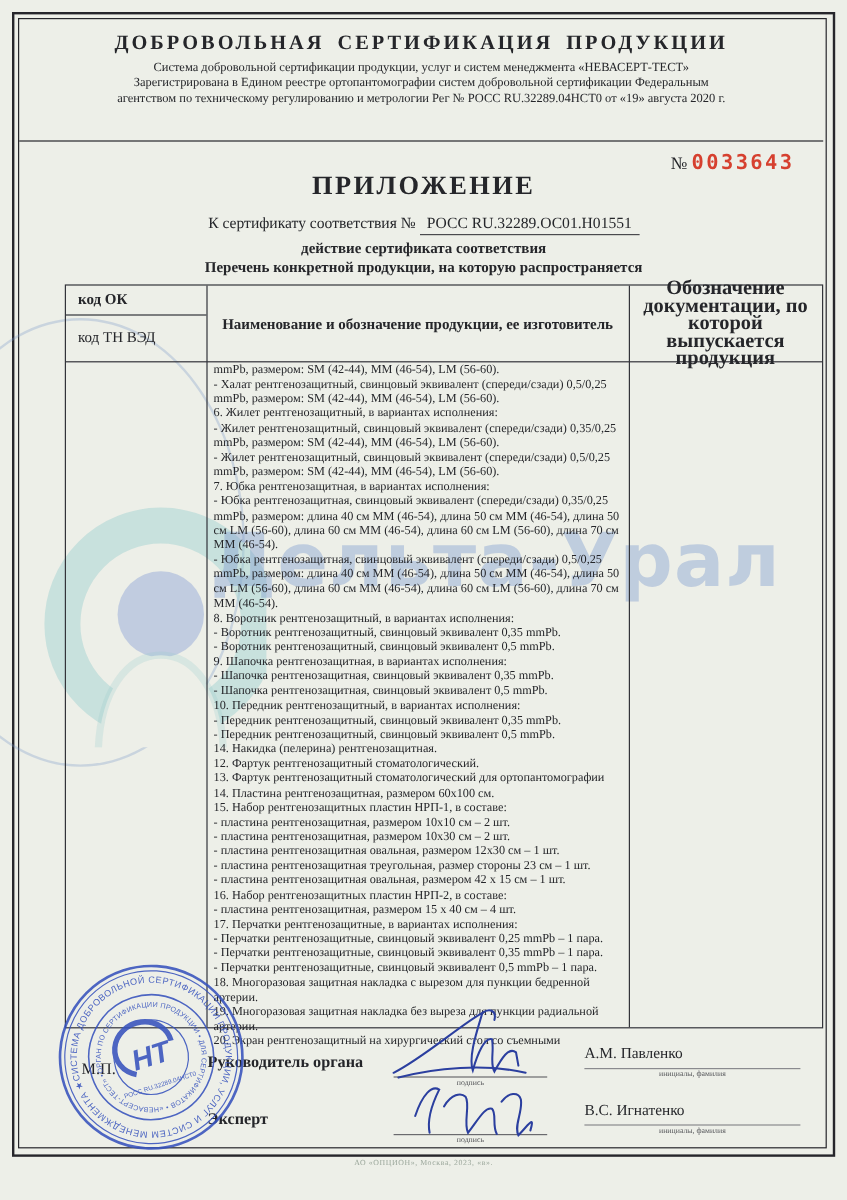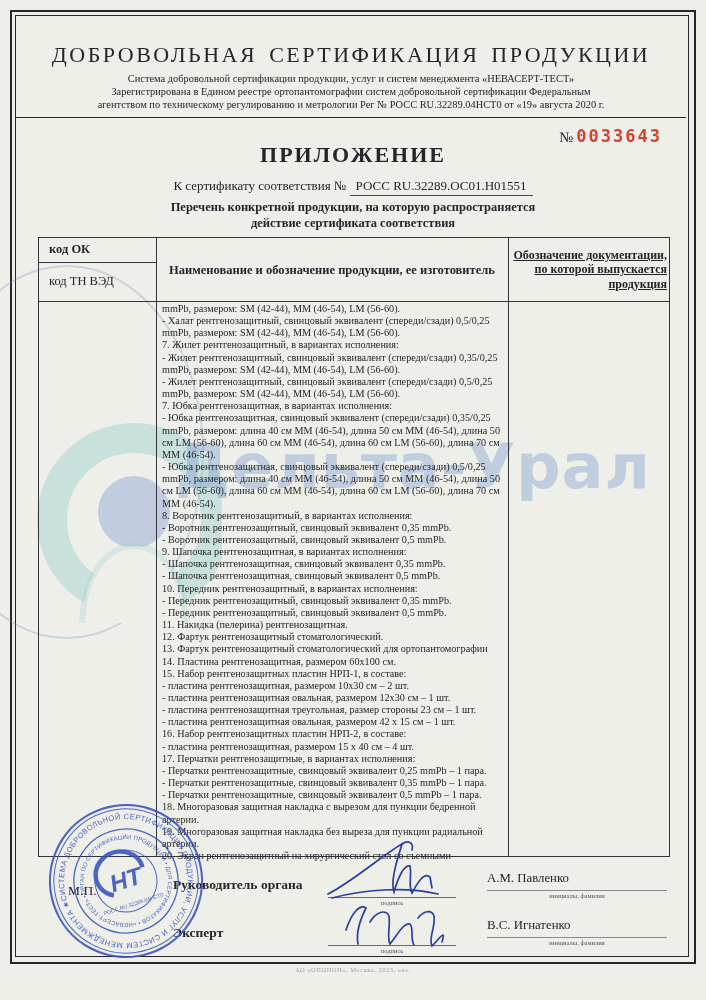--- a/index.html
+++ b/index.html
@@ -9,39 +9,39 @@
   .frame-outer{position:absolute;left:10px;top:10px;width:682px;height:950px;border:2.5px solid #26262b;}
   .frame-inner{position:absolute;left:15px;top:15px;width:672px;height:940px;border:1px solid #26262b;}
 
   
   .wm-ellipse{position:absolute;left:-70px;top:265px;width:270px;height:370px;border:2px solid rgba(120,150,200,.30);border-radius:50%;z-index:1;}
   .wm-logo{position:absolute;left:22px;top:408px;z-index:1;}
   .wm-text{position:absolute;left:175px;top:430px;width:540px;z-index:1;font-family:"DejaVu Sans",sans-serif;font-weight:bold;font-size:62px;letter-spacing:1px;color:rgba(128,158,208,.42);white-space:nowrap;}
 
   
   .header{position:absolute;left:16px;top:16px;width:670px;height:101px;border-bottom:1.5px solid #26262b;text-align:center;z-index:2;}
-  .header .title{margin-top:26px;font-size:22px;font-weight:normal;letter-spacing:2.5px;word-spacing:4px;}
+  .header .title{margin-top:10px;font-size:17px;font-weight:bold;letter-spacing:2.5px;word-spacing:4px;}
   .header .sub{font-size:10.4px;line-height:13px;margin-top:4px;}
 
   .doc-no{position:absolute;right:44px;top:126px;z-index:3;font-size:14.5px;}
   .doc-no .num{font-family:"DejaVu Sans Mono",monospace;font-weight:bold;font-size:17px;color:#d6402f;letter-spacing:2px;}
   .appendix{position:absolute;left:0;top:142px;width:706px;text-align:center;font-size:22px;font-weight:bold;letter-spacing:2px;z-index:2;}
   .cert-line{position:absolute;left:0;top:178px;width:706px;text-align:center;font-size:13px;z-index:2;}
   .cert-line .no{display:inline-block;border-bottom:1px solid #4a4a4e;padding:0 6px 1px 6px;}
   .subtitle{position:absolute;left:0;top:199px;width:706px;text-align:center;font-size:12.5px;font-weight:bold;line-height:16px;z-index:2;}
 
   
-  .table{position:absolute;left:38px;top:237px;width:630px;height:618px;border:1.8px solid #33343a;z-index:2;}
+  .table{position:absolute;left:54px;top:237px;width:630px;height:618px;border:1.8px solid #33343a;z-index:2;}
   .col-div1{position:absolute;left:117px;top:0;bottom:0;width:0;border-left:1.5px solid #33343a;}
   .col-div2{position:absolute;left:469px;top:0;bottom:0;width:0;border-left:1.5px solid #33343a;}
   .hdr-row{position:absolute;left:0;top:0;width:100%;height:63px;border-bottom:1.5px solid #33343a;}
   .hdr-c1t{position:absolute;left:0;top:0;width:117px;height:25px;border-bottom:1.2px solid #33343a;font-weight:bold;font-size:12.5px;padding:4px 0 0 10px;box-sizing:border-box;}
   .hdr-c1b{position:absolute;left:0;top:25px;width:117px;height:38px;font-weight:normal;font-size:12.5px;padding:11px 0 0 10px;box-sizing:border-box;}
   .hdr-c2{position:absolute;left:117px;top:0;width:352px;height:63px;display:flex;align-items:center;justify-content:center;text-align:center;font-weight:bold;font-size:12.5px;line-height:16px;}
-  .hdr-c3{position:absolute;left:469px;top:0;width:161px;height:63px;display:flex;align-items:center;justify-content:center;text-align:right;font-weight:bold;font-size:12px;line-height:14.5px;padding:2px;box-sizing:border-box;text-decoration:underline;}
+  .hdr-c3{position:absolute;left:469px;top:0;width:161px;height:63px;display:flex;align-items:center;justify-content:center;text-align:center;font-weight:bold;font-size:17px;line-height:14.5px;padding:2px;box-sizing:border-box;}
   .items{position:absolute;left:117px;top:63px;width:352px;bottom:0;padding:2px 5px 0 6px;box-sizing:border-box;font-size:10.2px;line-height:12.15px;}
   .items .item{margin:0;}
 
   
   .sig-block{position:absolute;left:0;top:855px;width:706px;height:110px;z-index:2;}
   .role1{position:absolute;left:173px;top:22px;font-size:13.5px;font-weight:bold;}
   .role2{position:absolute;left:173px;top:70px;font-size:13.5px;font-weight:bold;}
   .mp{position:absolute;left:68px;top:28px;font-size:13.5px;z-index:4;}
   .sigline1{position:absolute;left:328px;top:42px;width:128px;border-bottom:1px solid #6a6a6e;height:0;}
   .sigline2{position:absolute;left:328px;top:90px;width:128px;border-bottom:1px solid #6a6a6e;height:0;}
@@ -91,56 +91,57 @@
   </div>
 
   <div class="appendix">ПРИЛОЖЕНИЕ</div>
 
   <div class="cert-line">
     <span>К сертификату соответствия №</span>
     <span class="no">РОСС RU.32289.ОС01.Н01551</span>
   </div>
 
   <div class="subtitle">
+    <div>действие сертификата соответствия</div>
     <div>Перечень конкретной продукции, на которую распространяется</div>
-    <div>действие сертификата соответствия</div>
   </div>
 
   <div class="table">
     <div class="col-div1"></div>
     <div class="col-div2"></div>
     <div class="hdr-row">
       <div class="hdr-c1t">код ОК</div>
       <div class="hdr-c1b">код ТН ВЭД</div>
       <div class="hdr-c2">Наименование и обозначение продукции, ее изготовитель</div>
       <div class="hdr-c3">Обозначение документации, по которой выпускается продукция</div>
     </div>
     <div class="items">
         <div class="item">mmPb, размером: SM (42-44), ММ (46-54), LM (56-60).</div>
         <div class="item">- Халат рентгенозащитный, свинцовый эквивалент (спереди/сзади) 0,5/0,25 mmPb, размером: SM (42-44), ММ (46-54), LM (56-60).</div>
-        <div class="item">7. Жилет рентгенозащитный, в вариантах исполнения:</div>
+        <div class="item">6. Жилет рентгенозащитный, в вариантах исполнения:</div>
         <div class="item">- Жилет рентгенозащитный, свинцовый эквивалент (спереди/сзади) 0,35/0,25 mmPb, размером: SM (42-44), ММ (46-54), LM (56-60).</div>
         <div class="item">- Жилет рентгенозащитный, свинцовый эквивалент (спереди/сзади) 0,5/0,25 mmPb, размером: SM (42-44), ММ (46-54), LM (56-60).</div>
         <div class="item">7. Юбка рентгенозащитная, в вариантах исполнения:</div>
         <div class="item">- Юбка рентгенозащитная, свинцовый эквивалент (спереди/сзади) 0,35/0,25 mmPb, размером: длина 40 см ММ (46-54), длина 50 см ММ (46-54), длина 50 см LM (56-60), длина 60 см ММ (46-54), длина 60 см LM (56-60), длина 70 см ММ (46-54).</div>
         <div class="item">- Юбка рентгенозащитная, свинцовый эквивалент (спереди/сзади) 0,5/0,25 mmPb, размером: длина 40 см ММ (46-54), длина 50 см ММ (46-54), длина 50 см LM (56-60), длина 60 см ММ (46-54), длина 60 см LM (56-60), длина 70 см ММ (46-54).</div>
         <div class="item">8. Воротник рентгенозащитный, в вариантах исполнения:</div>
         <div class="item">- Воротник рентгенозащитный, свинцовый эквивалент 0,35 mmPb.</div>
         <div class="item">- Воротник рентгенозащитный, свинцовый эквивалент 0,5 mmPb.</div>
         <div class="item">9. Шапочка рентгенозащитная, в вариантах исполнения:</div>
         <div class="item">- Шапочка рентгенозащитная, свинцовый эквивалент 0,35 mmPb.</div>
         <div class="item">- Шапочка рентгенозащитная, свинцовый эквивалент 0,5 mmPb.</div>
         <div class="item">10. Передник рентгенозащитный, в вариантах исполнения:</div>
         <div class="item">- Передник рентгенозащитный, свинцовый эквивалент 0,35 mmPb.</div>
         <div class="item">- Передник рентгенозащитный, свинцовый эквивалент 0,5 mmPb.</div>
-        <div class="item">11. Накидка (пелерина) рентгенозащитная.</div>
+        <div class="item">14. Накидка (пелерина) рентгенозащитная.</div>
         <div class="item">12. Фартук рентгенозащитный стоматологический.</div>
         <div class="item">13. Фартук рентгенозащитный стоматологический для ортопантомографии</div>
         <div class="item">14. Пластина рентгенозащитная, размером 60х100 см.</div>
         <div class="item">15. Набор рентгенозащитных пластин НРП-1, в составе:</div>
+        <div class="item">- пластина рентгенозащитная, размером 10х10 см – 2 шт.</div>
         <div class="item">- пластина рентгенозащитная, размером 10х30 см – 2 шт.</div>
         <div class="item">- пластина рентгенозащитная овальная, размером 12х30 см – 1 шт.</div>
         <div class="item">- пластина рентгенозащитная треугольная, размер стороны 23 см – 1 шт.</div>
         <div class="item">- пластина рентгенозащитная овальная, размером 42 х 15 см – 1 шт.</div>
         <div class="item">16. Набор рентгенозащитных пластин НРП-2, в составе:</div>
         <div class="item">- пластина рентгенозащитная, размером 15 х 40 см – 4 шт.</div>
         <div class="item">17. Перчатки рентгенозащитные, в вариантах исполнения:</div>
         <div class="item">- Перчатки рентгенозащитные, свинцовый эквивалент 0,25 mmPb – 1 пара.</div>
         <div class="item">- Перчатки рентгенозащитные, свинцовый эквивалент 0,35 mmPb – 1 пара.</div>
         <div class="item">- Перчатки рентгенозащитные, свинцовый эквивалент 0,5 mmPb – 1 пара.</div>

